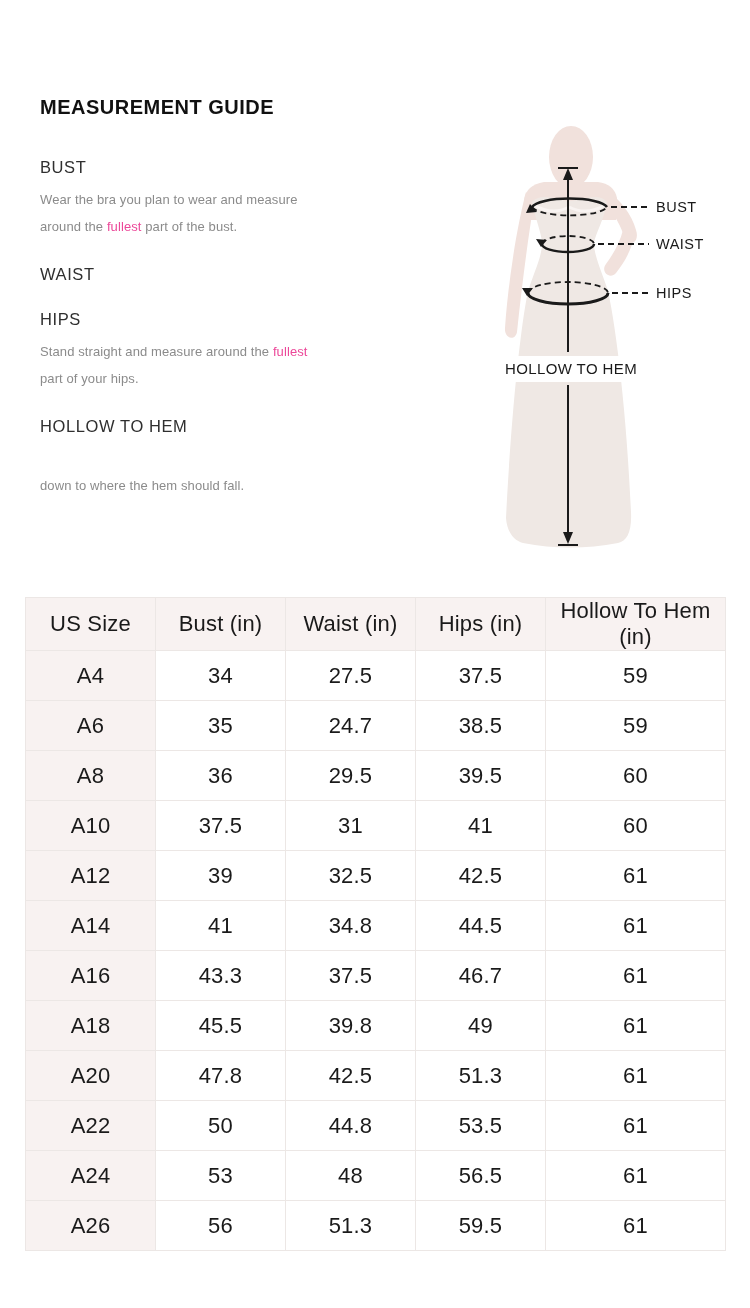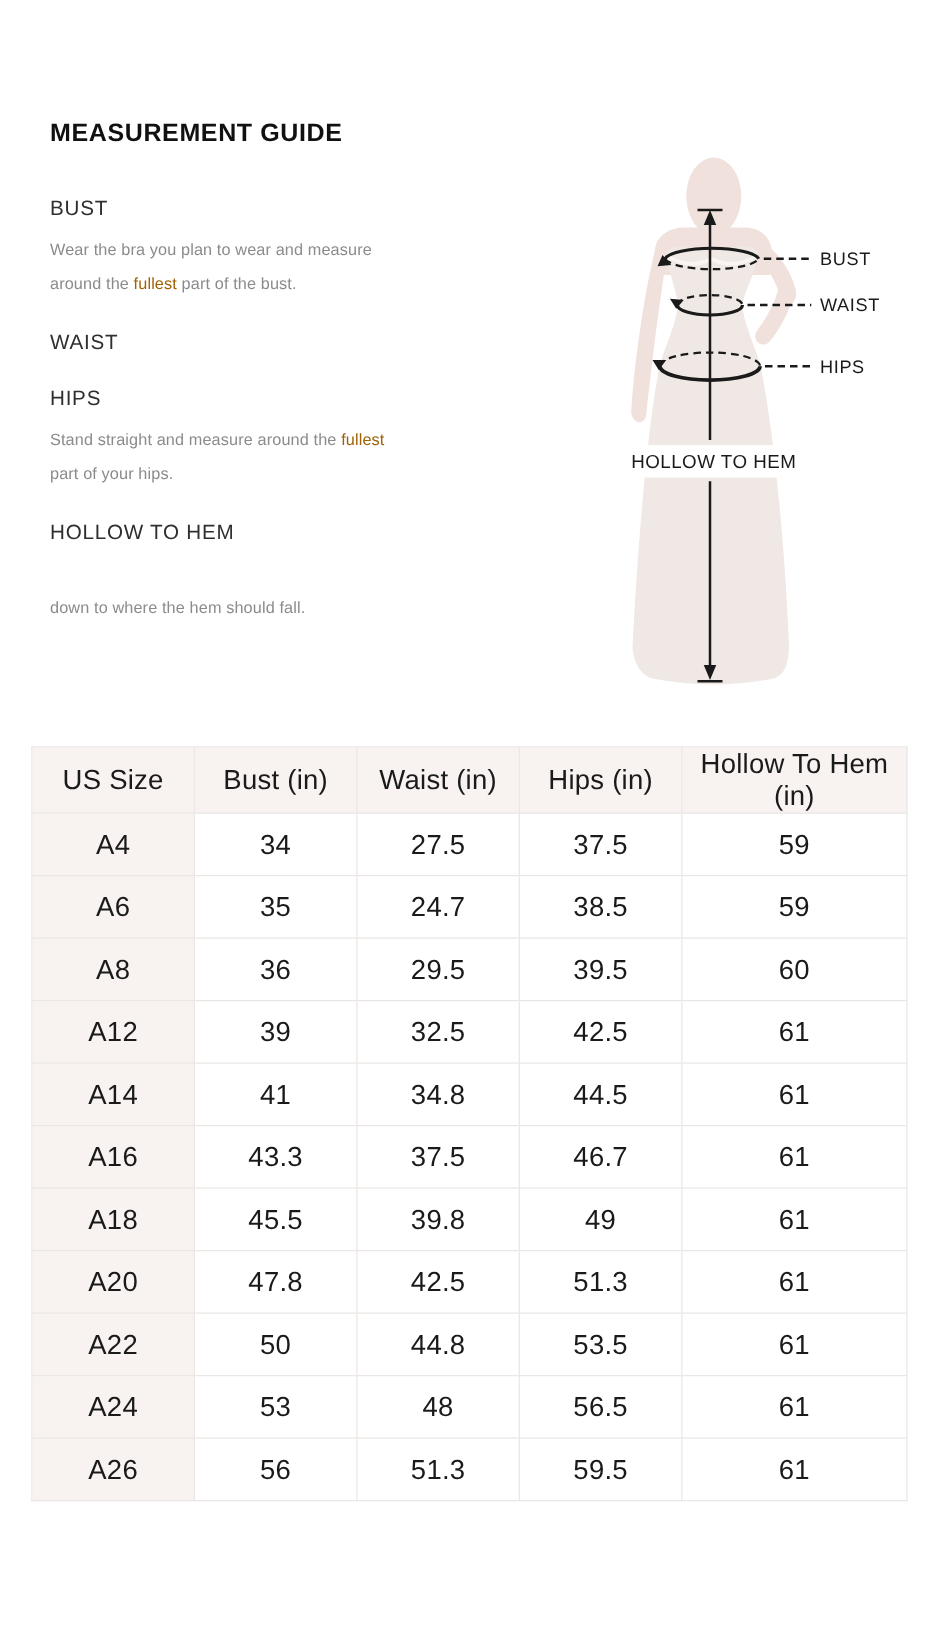--- a/index.html
+++ b/index.html
@@ -42,21 +42,21 @@
     margin-bottom: 8px;
     line-height: 22px;
   }
   .section-text {
     font-size: 13px;
     line-height: 27px;
     color: #8b8b8b;
     letter-spacing: 0.1px;
   }
   .section-text .em {
-    color: #a16207;
+    color: #ec4899;
   }
 
   
   .figure-wrap {
     position: absolute;
     left: 470px;
     top: 40px;
     width: 280px;
     height: 475px;
   }
@@ -210,20 +210,27 @@
           <td>59</td>
         </tr>
         <tr>
           <td>A8</td>
           <td>36</td>
           <td>29.5</td>
           <td>39.5</td>
           <td>60</td>
         </tr>
         <tr>
+          <td>A10</td>
+          <td>37.5</td>
+          <td>31</td>
+          <td>41</td>
+          <td>60</td>
+        </tr>
+        <tr>
           <td>A12</td>
           <td>39</td>
           <td>32.5</td>
           <td>42.5</td>
           <td>61</td>
         </tr>
         <tr>
           <td>A14</td>
           <td>41</td>
           <td>34.8</td>

